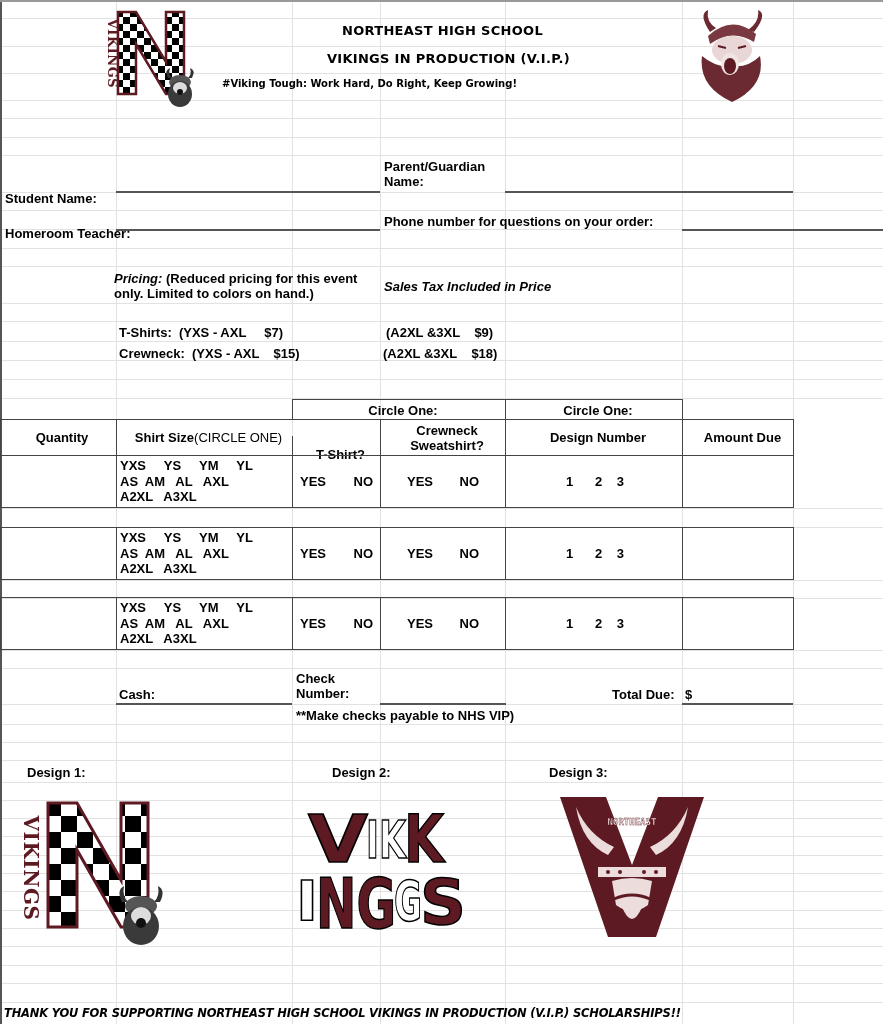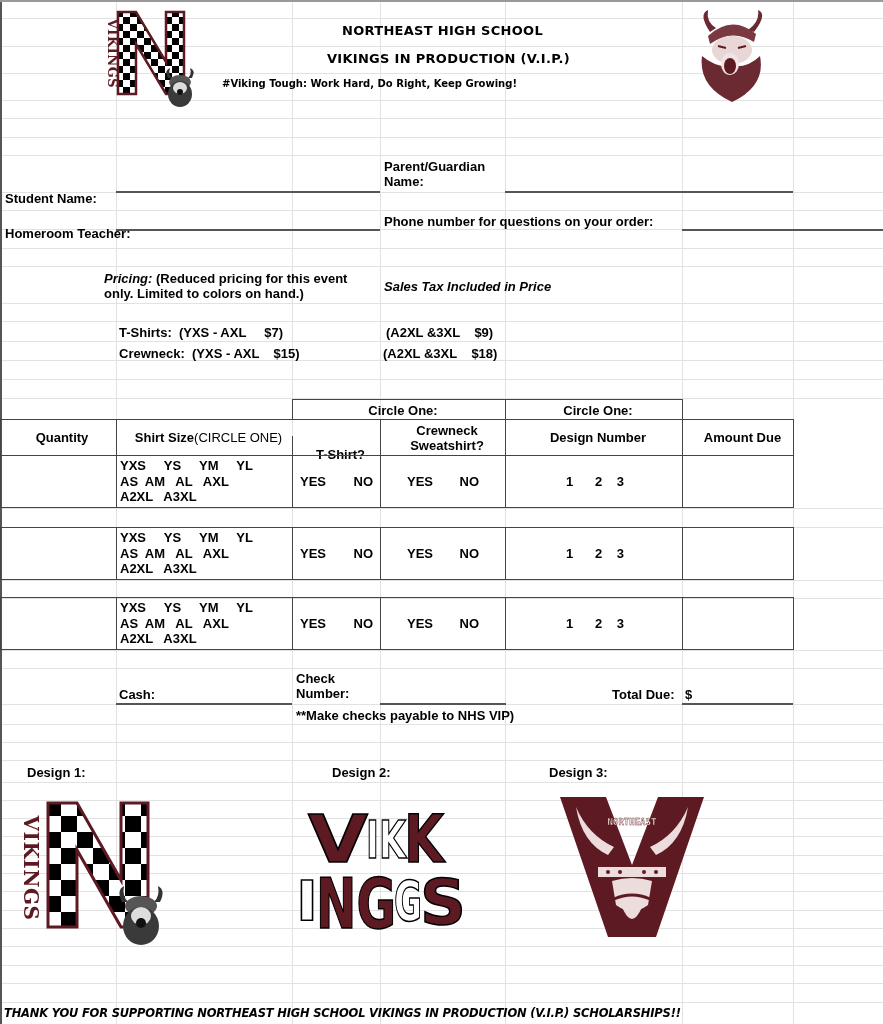--- a/index.html
+++ b/index.html
@@ -137,21 +137,21 @@
   <div class="abs txt" style="left:5px; top:226px;text-align:center;">Homeroom Teacher:</div>
   <div class="abs" style="left:117px; top:210px; width:263px; height:19px;"></div>
   <div class="ul" style="left:116px; top:229px; width:264px;"></div>
 
   <div class="abs txt" style="left:384px; top:214px;">Phone number for questions on your order:</div>
   <div class="abs" style="left:683px; top:210px; width:200px; height:19px;"></div>
   <div class="ul" style="left:682px; top:229px; width:201px;"></div>
 </div>
 
 <div>
-  <div class="abs txt" style="left:104px; top:271px;">
+  <div class="abs txt" style="left:114px; top:271px;">
     <div><i>Pricing:</i><span> (Reduced pricing for this event</span></div>
     <div>only. Limited to colors on hand.)</div>
   </div>
   <div class="abs txt" style="left:384px; top:279px; font-style:italic;">Sales Tax Included in Price</div>
   <div class="abs txt" style="left:119px; top:325px; white-space:pre;">T-Shirts:  (YXS - AXL     $7)</div>
   <div class="abs txt" style="left:386px; top:325px; white-space:pre;">(A2XL &amp;3XL    $9)</div>
   <div class="abs txt" style="left:119px; top:346px; white-space:pre;">Crewneck:  (YXS - AXL    $15)</div>
   <div class="abs txt" style="left:383px; top:346px; white-space:pre;">(A2XL &amp;3XL    $18)</div>
 </div>
 

